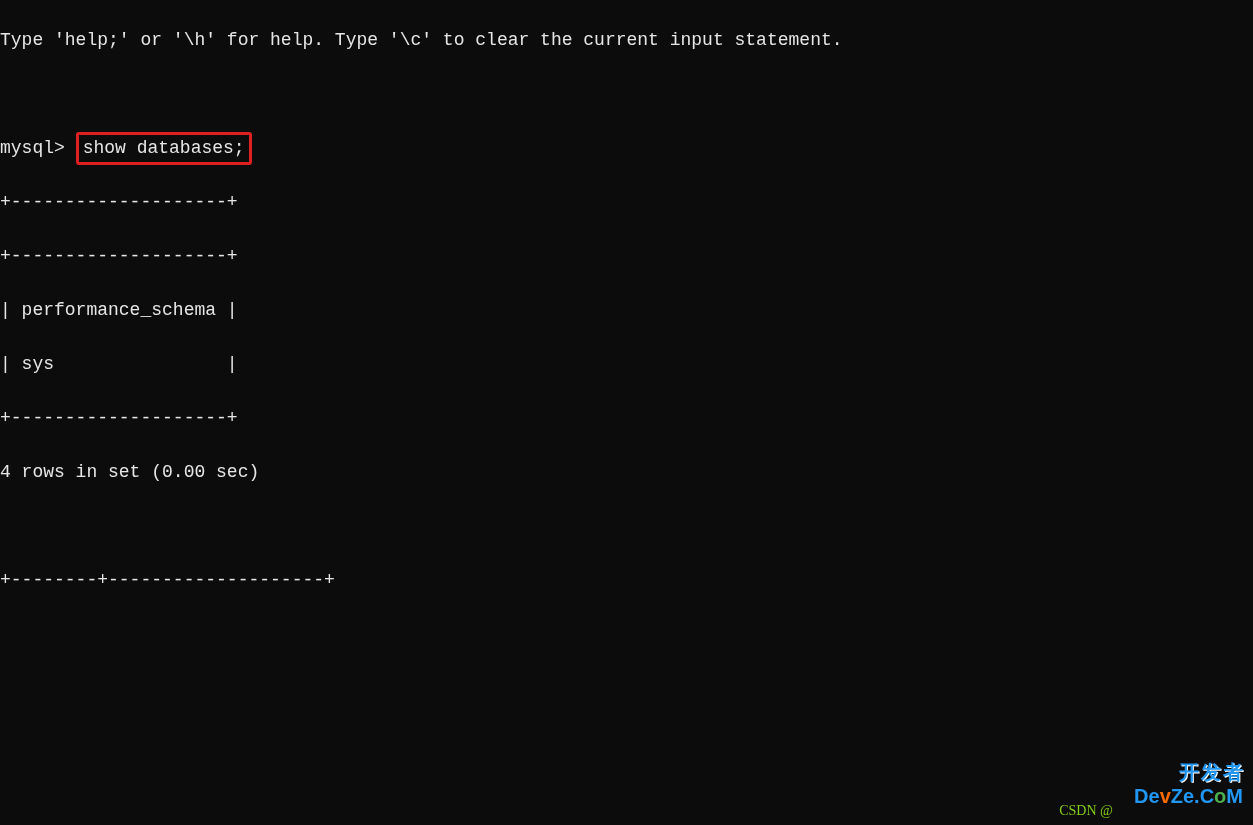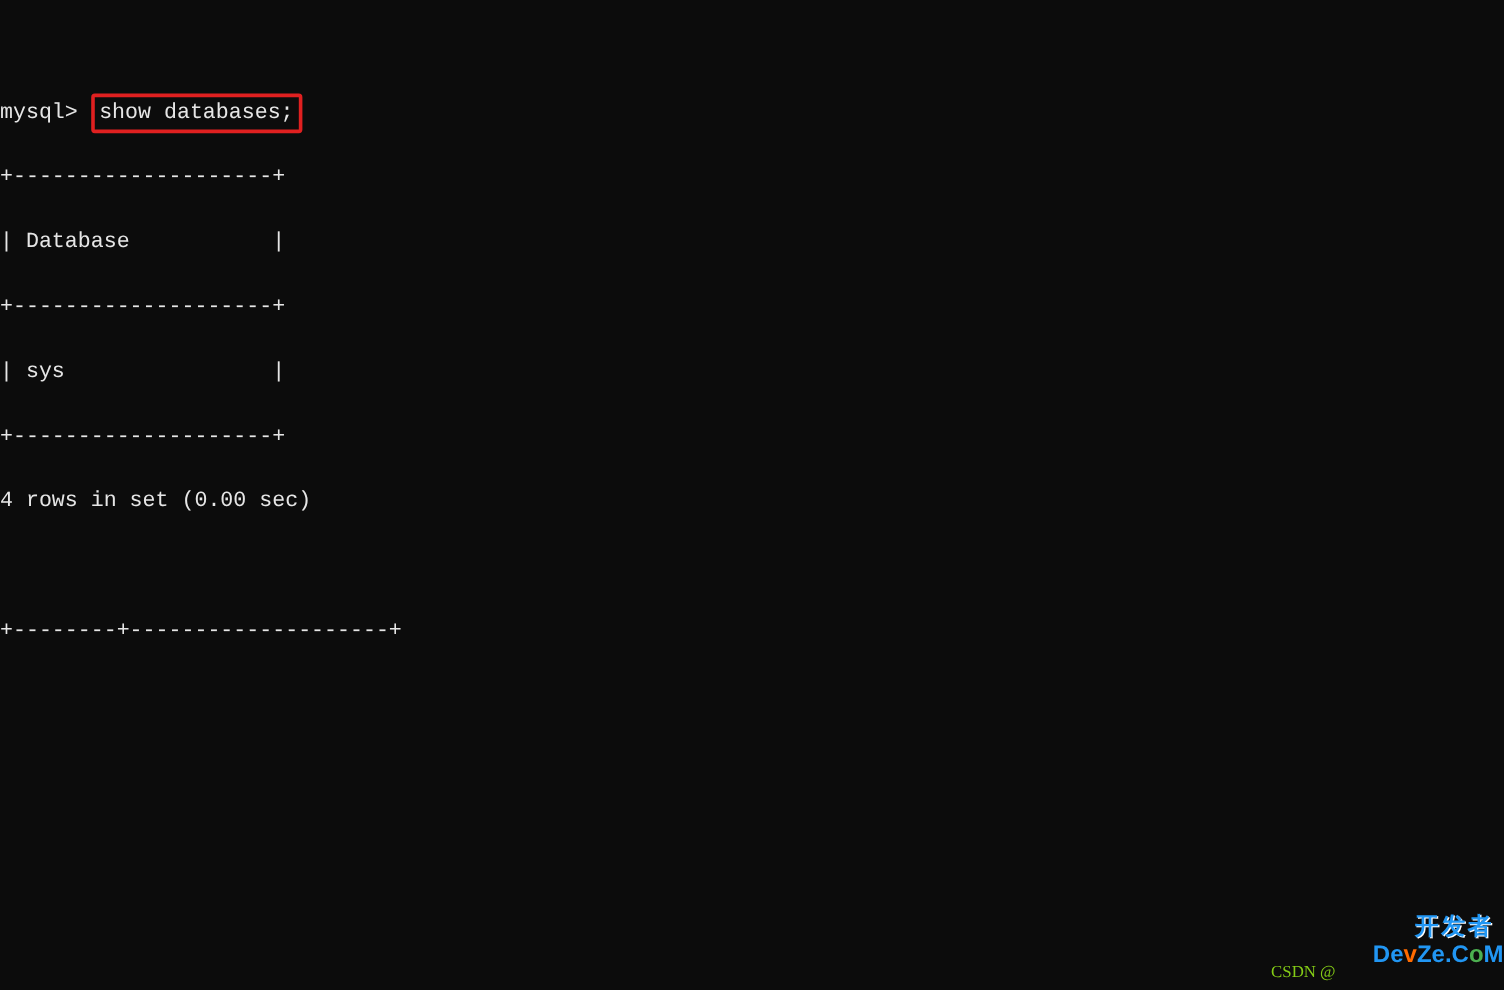--- a/index.html
+++ b/index.html
@@ -40,21 +40,21 @@
       bottom: 38px;
       font-family: sans-serif;
       font-weight: bold;
       font-size: 20px;
       color: #2196f3;
       text-shadow: 1px 1px 0 #fff;
       letter-spacing: 2px;
     }
     .watermark2 {
       position: absolute;
-      right: 0;
+      right: 10px;
       bottom: 14px;
       font-family: sans-serif;
       font-weight: bold;
       font-size: 20px;
       color: #2196f3;
     }
     .watermark2 .e1 { color: #2196f3; }
     .watermark2 .v { color: #ff6b00; }
     .watermark2 .z { color: #2196f3; }
     .watermark2 .o { color: #4caf50; }
@@ -65,25 +65,26 @@
       right: 140px;
       color: #84cc16;
       font-size: 14px;
       font-family: Liberation Serif, serif;
     }
   </style>
 </head>
 <body>
 
 <div class="terminal">
+<span class="line">Type 'help;' or '\h' for help. Type '\c' to clear the current input statement.</span>
 <span class="line"> </span>
 <span class="line"><span>mysql&gt;</span> <span class="highlight-box"><span>show databases;</span></span></span>
 <span class="line">+--------------------+</span>
-<span class="line">| Database           |</span>
 <span class="line">+--------------------+</span>
+<span class="line">| performance_schema |</span>
 <span class="line">| sys                |</span>
 <span class="line">+--------------------+</span>
 <span class="line">4 rows in set (0.00 sec)</span>
 <span class="line"> </span>
 <span class="line">+--------+--------------------+</span>
 
 
 
 
 

